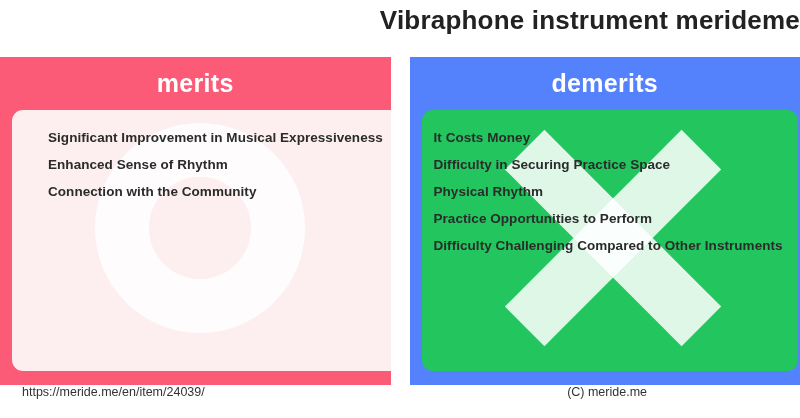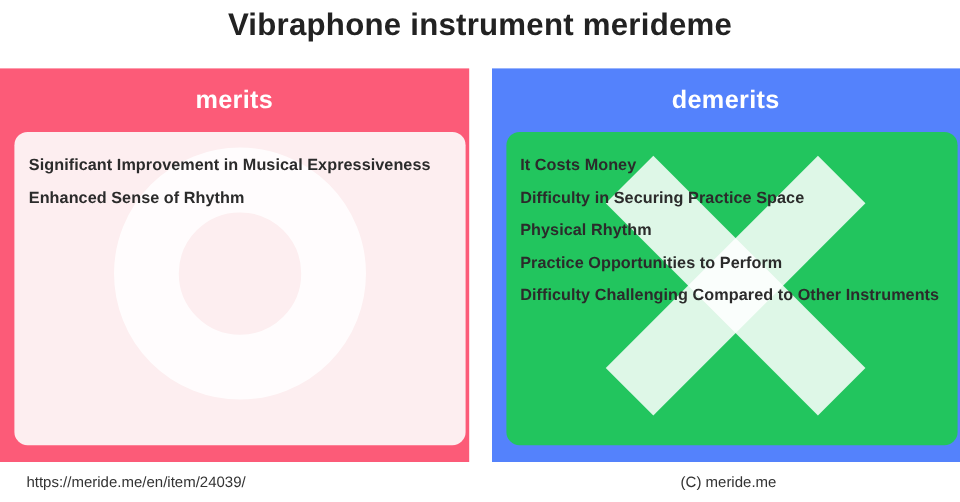--- a/index.html
+++ b/index.html
@@ -24,21 +24,21 @@
 
   
   .title-bar {
     position: absolute;
     left: 0;
     top: 0;
     width: 800px;
     height: 41px;
     display: flex;
     align-items: center;
-    justify-content: center;
+    justify-content: flex-end;
     background: #ffffff;
   }
   .title-text {
     font-size: 26px;
     font-weight: bold;
     color: #222222;
     letter-spacing: 0.2px;
     white-space: nowrap;
   }
 
@@ -65,39 +65,40 @@
     background: #5482fc;
     margin-left: 19px;
   }
   .panel-heading {
     position: relative;
     z-index: 3;
     height: 53px;
     display: flex;
     align-items: center;
     justify-content: center;
-    font-size: 21px;
+    font-size: 25px;
     font-weight: bold;
     color: #ffffff;
     letter-spacing: 0.3px;
   }
 
   
   .card {
     position: absolute;
     left: 12px;
     top: 53px;
     width: 376px;
     height: 261px;
     border-radius: 11px;
     overflow: hidden;
     z-index: 2;
   }
   .card-merits {
     background: #fdeef0;
+    padding-left: 24px;
   }
   .card-demerits {
     background: #22c55e;
   }
 
   
   .wm {
     position: absolute;
     z-index: 1;
     pointer-events: none;
@@ -150,21 +151,21 @@
 
   
   .footer {
     position: absolute;
     left: 0;
     top: 385px;
     width: 669px;
     height: 33px;
     background: #ffffff;
     display: flex;
-    align-items: center;
+    align-items: flex-start;
     justify-content: space-between;
     padding: 0 22px;
     box-sizing: border-box;
   }
   .footer-url,
   .footer-copy {
     font-size: 12.5px;
     color: #333333;
     white-space: nowrap;
   }
@@ -181,20 +182,21 @@
   <div class="panels">
 
     <div class="panel panel-merits">
       <div class="panel-heading">merits</div>
 
       <div class="card card-merits">
         <div class="wm wm-circle"></div>
         <div class="list">
           <div class="list-item">Significant Improvement in Musical Expressiveness</div>
           <div class="list-item">Enhanced Sense of Rhythm</div>
+          <div class="list-item">Connection with the Community</div>
         </div>
       </div>
     </div>
 
     <div class="panel panel-demerits">
       <div class="panel-heading">demerits</div>
 
       <div class="card card-demerits">
         <div class="wm wm-cross">
           <span class="b1"></span>

